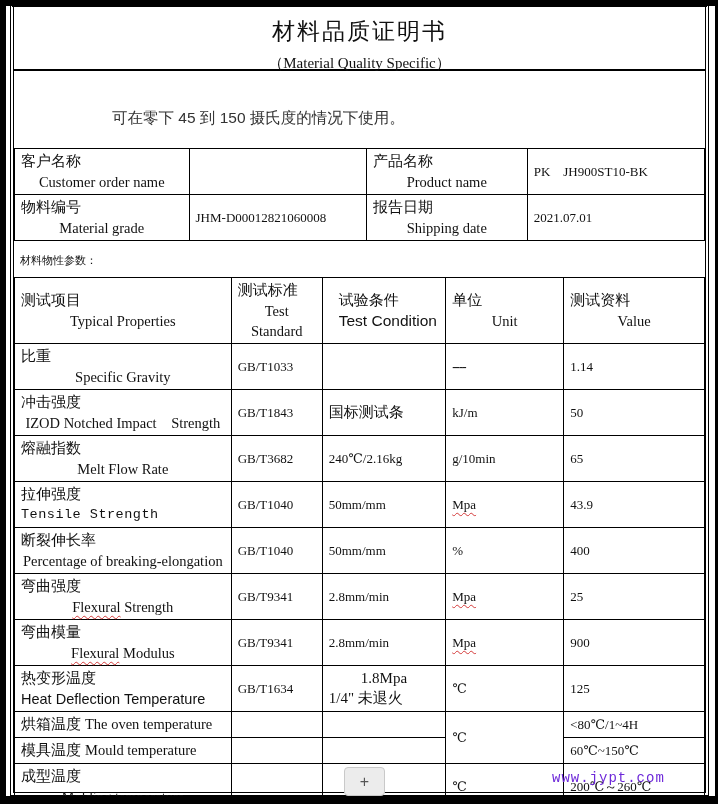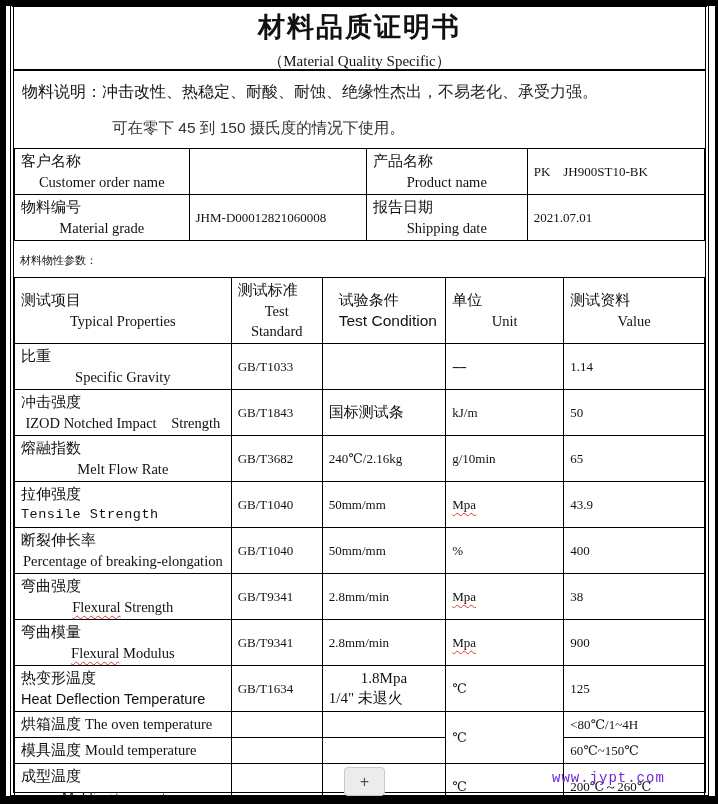--- a/index.html
+++ b/index.html
@@ -17,25 +17,25 @@
   .edge-right { left:715px; top:0; width:3px; height:804px; }
 
   .doc {
     position:absolute; left:10px; top:6px; right:9px; bottom:8px;
     border-left:4px double #000; border-right:4px double #000;
     border-bottom:4px double #000; border-top:1px solid #000;
     background:#fff;
   }
 
   .title-sec { height:64px; border-bottom:2px solid #000; text-align:center; }
-  .doc-title { font-size:27px; font-weight:bold; letter-spacing:2px; padding-top:2px; }
+  .doc-title { font-size:23px; font-weight:normal; letter-spacing:2px; padding-top:9px; }
   .doc-subtitle { font-size:15px; margin-top:7px; }
 
   .desc-sec { height:77px; padding:11px 6px 0 8px; font-size:16px; }
-  .desc-line2 { margin-top:15px; padding-left:90px; color:#333;
+  .desc-line2 { margin-top:26px; padding-left:90px; color:#333;
     font-family:"Liberation Sans","DejaVu Sans",sans-serif; font-size:15.5px; }
   .zh-sans { font-family:"Liberation Sans","DejaVu Sans",sans-serif; color:#222; }
 
   table { border-collapse:collapse; width:100%; table-layout:fixed; }
   td { border:1px solid #000; padding:2px 6px; vertical-align:middle; }
 
   .info-table td { height:43px; }
   .info-table .c1 { width:25.3%; } .info-table .c2 { width:25.7%; }
   .info-table .c3 { width:23.3%; } .info-table .c4 { width:25.7%; }
 
@@ -75,21 +75,20 @@
 <div class="edge edge-right"></div>
 
 <div class="doc">
 
   <div class="title-sec">
     <div class="doc-title">材料品质证明书</div>
     <div class="doc-subtitle">（Material Quality Specific）</div>
   </div>
 
   <div class="desc-sec">
-    <div><span>物料说明：冲击改性、热稳定、</span><span class="zh-sans">耐酸、耐蚀、绝缘性杰出，不易老化、承受力强。</span></div>
     <div class="desc-line2">可在零下 45 到 150 摄氏度的情况下使用。</div>
   </div>
 
   <table class="info-table">
     <tbody>
         <tr>
       <td class="c1">
         <div class="zh">客户名称</div>
         <div class="en-serif">Customer order name</div>
       </td>
@@ -198,21 +197,21 @@
     </tr>
 
     <tr class="h2">
       <td>
             <div class="zh">弯曲强度</div>
             <div class="en-serif"><span class="wavy-red">Flexural</span><span> Strength</span></div>
           </td>
       <td class="cell-txt">GB/T9341</td>
       <td class="cell-txt">2.8mm/min</td>
       <td class="cell-txt"><span class="wavy-red">Mpa</span></td>
-      <td class="cell-txt">38</td>
+      <td class="cell-txt">25</td>
     </tr>
 
     <tr class="h2">
       <td>
             <div class="zh">弯曲模量</div>
             <div class="en-serif"><span class="wavy-red">Flexural</span><span> Modulus</span></div>
           </td>
       <td class="cell-txt">GB/T9341</td>
       <td class="cell-txt">2.8mm/min</td>
       <td class="cell-txt"><span class="wavy-red">Mpa</span></td>

